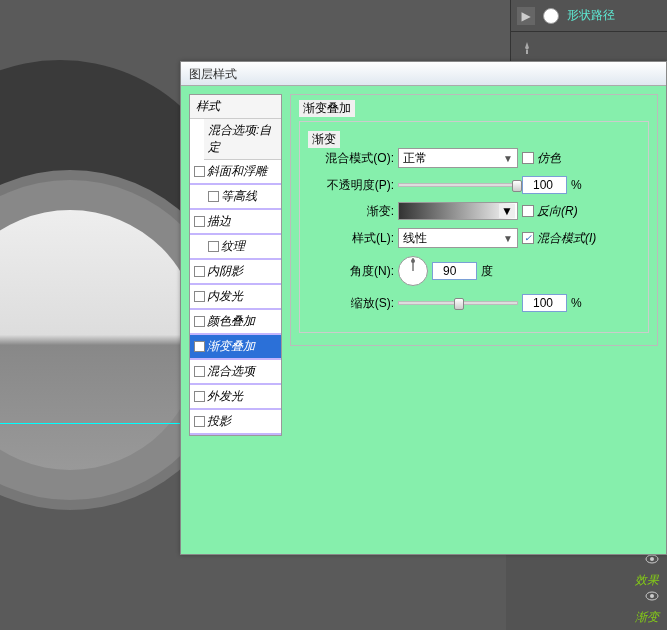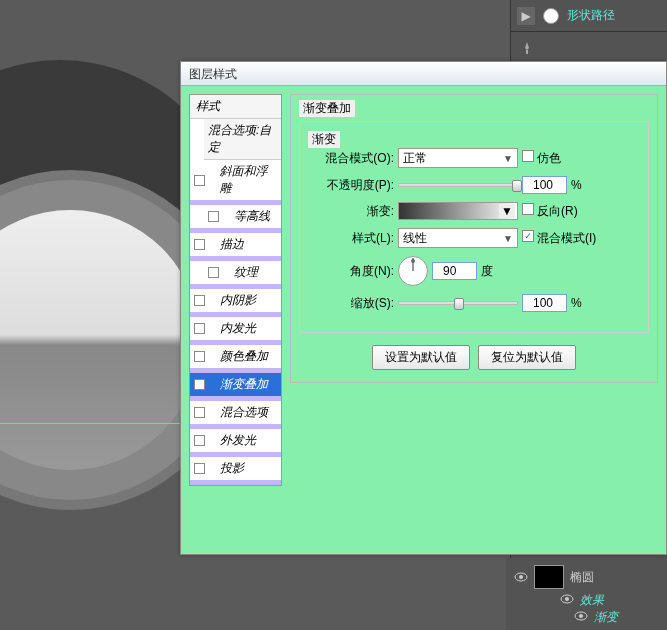--- a/index.html
+++ b/index.html
@@ -18,49 +18,49 @@
 .rp-top { padding: 6px; border-bottom: 1px solid #333; height: 32px; display: flex; align-items: center; gap: 8px; }
 .rp-play { width: 18px; height: 18px; background: #666; display: flex; align-items: center; justify-content: center; color: #ccc; }
 .shape-icon { width: 16px; height: 16px; border-radius: 50%; background: #fff; border: 1px solid #999; }
 .rp-text { color: #5eead4; }
 .rp-brush { padding: 8px; color: #999; }
 
 .layers-panel { position: absolute; bottom: 0; right: 4px; width: 157px; background: #535353; padding: 4px; }
 .layer-row { display: flex; align-items: center; gap: 6px; padding: 3px 4px; color: #ccc; }
 .eye { width: 14px; height: 14px; }
 .layer-thumb { width: 30px; height: 24px; background: #000; border: 1px solid #999; }
-.fx-row { font-style: italic; padding-left: 50px; display: flex; align-items: flex-start; gap: 6px; color: #5eead4; }
+.fx-row { font-style: italic; padding-left: 50px; display: flex; align-items: flex-end; gap: 6px; color: #84cc16; flex-direction: column; }
 
 
 .dialog { position: absolute; left: 180px; top: 61px; width: 487px; height: 494px; background: #86efac; border: 1px solid #888; box-shadow: 0 0 4px rgba(0,0,0,0.3); }
 .titlebar { height: 24px; background: linear-gradient(#fff, #e0e8f0); border-bottom: 1px solid #aaa; padding: 4px 8px; color: #333; }
 .dialog-body { display: flex; padding: 8px; gap: 8px; }
 
 .style-list { width: 93px; }
 .style-list-inner { border: 1px solid #999; background: #fff; font-style: italic; }
 .style-header { border-bottom: 1px solid #ccc; padding: 3px 6px; background: #f5f5f5; }
 .style-blend { border-bottom: 1px solid #ccc; padding: 3px 4px; background: #f5f5f5; margin-left: 14px; }
-.style-item { padding: 3px 4px; border-bottom: 5px solid #c4b5fd; display: flex; align-items: center; gap: 15px; }
+.style-item { padding: 3px 4px; border-bottom: 2px solid #c4b5fd; display: flex; align-items: center; gap: 2px; }
 .style-item.indent { padding-left: 18px; }
 .style-item.selected { background: #2b70d8; color: #fff; }
 .style-check { width: 11px; height: 11px; border: 1px solid #888; background: #fff; display: inline-flex; align-items: center; justify-content: center; font-size: 9px; line-height: 1; }
 
 .settings-panel { flex: 1; }
 .fieldset { border: 1px solid #bbb; padding: 6px 8px 12px; }
 .fieldset-title { background: #f0f0f0; padding: 0 4px; margin-top: -12px; display: inline-block; }
 .sub-fieldset { border: 1px solid #ccc; margin-top: 4px; padding: 10px 8px 12px; }
 .form-row { display: flex; align-items: center; margin-bottom: 8px; gap: 4px; }
 .form-label { width: 86px; text-align: right; }
 .form-select { width: 120px; height: 20px; border: 1px solid #999; background: #fff; padding: 0 4px; display: flex; align-items: center; justify-content: space-between; }
 .form-select .arrow { font-size: 10px; color: #555; }
 .form-input { width: 45px; height: 18px; border: 1px solid #7a9fd6; background: #fff; padding: 0 10px; text-align: left; }
 .slider { width: 120px; height: 4px; background: #ddd; border: 1px solid #bbb; position: relative; }
 .slider-thumb { position: absolute; top: -4px; width: 10px; height: 12px; background: linear-gradient(#fff,#ccc); border: 1px solid #888; border-radius: 2px; }
 .gradient-preview { width: 120px; height: 18px; background: linear-gradient(90deg, #333 0%, #fff 100%); border: 1px solid #999; display: flex; align-items: center; justify-content: flex-end; padding-right: 2px; }
-.checkbox-inline { display: flex; align-items: flex-start; gap: 3px; }
+.checkbox-inline { display: flex; align-items: center; gap: 3px; font-style: italic; }
 .checkbox { width: 12px; height: 12px; border: 1px solid #888; background: #fff; display: inline-flex; align-items: center; justify-content: center; font-size: 9px; color: #1a5fb4; }
 .angle-dial { width: 30px; height: 30px; border: 1px solid #999; border-radius: 50%; background: #fff; position: relative; }
 .angle-hand { position: absolute; left: 50%; top: 50%; width: 1px; height: 13px; background: #333; transform: translate(-50%, -100%); }
 .angle-dot { position: absolute; left: 50%; top: 2px; width: 4px; height: 4px; background: #666; border-radius: 50%; transform: translateX(-50%); }
 .btn-row { display: flex; gap: 8px; justify-content: center; margin-top: 12px; }
 .btn { padding: 3px 12px; border: 1px solid #888; background: linear-gradient(#fff,#e8e8e8); border-radius: 2px; }
 </style>
 </head>
 <body>
 
@@ -236,20 +236,16 @@
           <div class="form-row">
             <span class="form-label">缩放(S):</span>
             <div class="slider">
                 <div class="slider-thumb" style="left:55px;"></div>
               </div>
             <input class="form-input" value="100" style="">
             <span>%</span>
           </div>
         </div>
 
-        <div class="btn-row">
-          <button class="btn">设置为默认值</button>
-          <button class="btn">复位为默认值</button>
-        </div>
       </div>
     </div>
   </div>
 </div>
 
 </body></html>

